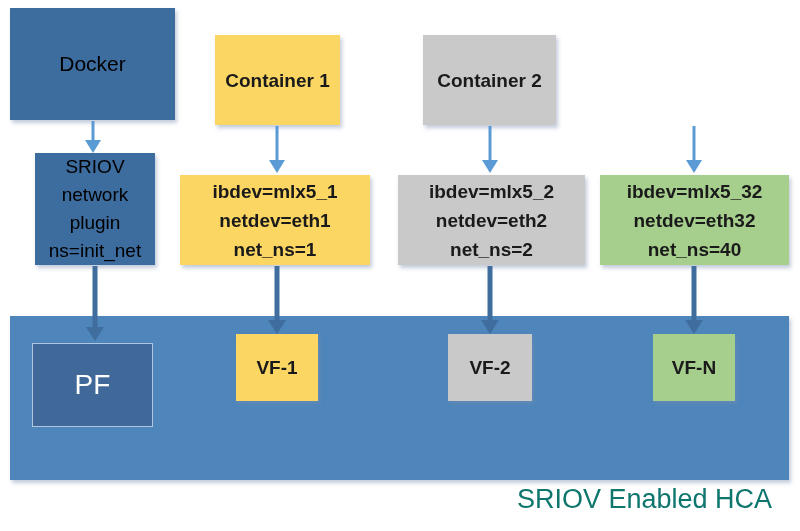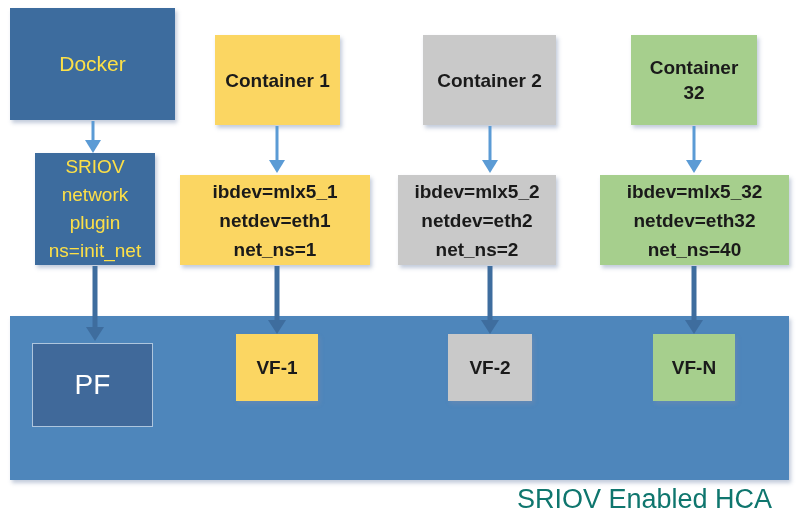--- a/index.html
+++ b/index.html
@@ -7,36 +7,36 @@
   .canvas{
     position:relative;width:800px;height:531px;background:#ffffff;overflow:hidden;
   }
   .node{
     position:absolute;display:flex;align-items:center;justify-content:center;
     text-align:center;box-sizing:border-box;
   }
   .shadow{box-shadow:2px 3px 4px rgba(120,140,175,0.45);}
   .ml{white-space:pre-line;}
   
-  .steel{background:#3D6C9E;color:#fde047;}
+  .steel{background:#3D6C9E;color:#000000;}
   .yellow{background:#FBD662;color:#1a1a1a;}
   .gray{background:#C9C9C9;color:#1a1a1a;}
   .green{background:#A6CF8D;color:#1a1a1a;}
   .hca{background:#4E86BB;}
   .pf{background:#40699A;border:1px solid #AEC6DE;color:#ffffff;}
 
   .docker-box{left:10px;top:8px;width:165px;height:112px;font-size:21px;}
   .plugin-box{left:35px;top:153px;width:120px;height:112px;font-size:19px;line-height:28px;}
   .container-box{top:35px;height:90px;font-size:19px;font-weight:bold;line-height:25px;}
   .c1{left:215px;width:125px;}
   .c2{left:423px;width:133px;}
   .c32{left:631px;width:126px;}
   .config-box{top:175px;height:90px;font-size:19px;font-weight:bold;line-height:29px;}
   .ib1{left:180px;width:190px;}
-  .ib2{left:398px;width:158px;}
+  .ib2{left:398px;width:187px;}
   .ib32{left:600px;width:189px;}
   .hca-box{left:10px;top:316px;width:779px;height:164px;}
   .pf-box{left:32px;top:343px;width:121px;height:84px;font-size:28px;}
   .vf-box{top:334px;height:67px;font-size:19px;font-weight:bold;}
   .vf1{left:236px;width:82px;}
   .vf2{left:448px;width:84px;}
   .vfn{left:653px;width:82px;}
   .hca-label{
     position:absolute;top:484px;right:28px;font-size:27px;color:#0f766e;
   }
@@ -56,24 +56,20 @@
 network
 plugin
 ns=init_net</span>
   </div>
 
   <div class="node yellow shadow container-box c1">
     <span class="ml">Container 1</span>
   </div>
   <div class="node gray shadow container-box c2">
     <span class="ml">Container 2</span>
-  </div>
-  <div class="node green shadow container-box c32">
-    <span class="ml">Container
-32</span>
   </div>
 
   <div class="node yellow shadow config-box ib1">
     <span class="ml">ibdev=mlx5_1
 netdev=eth1
 net_ns=1</span>
   </div>
   <div class="node gray shadow config-box ib2">
     <span class="ml">ibdev=mlx5_2
 netdev=eth2

